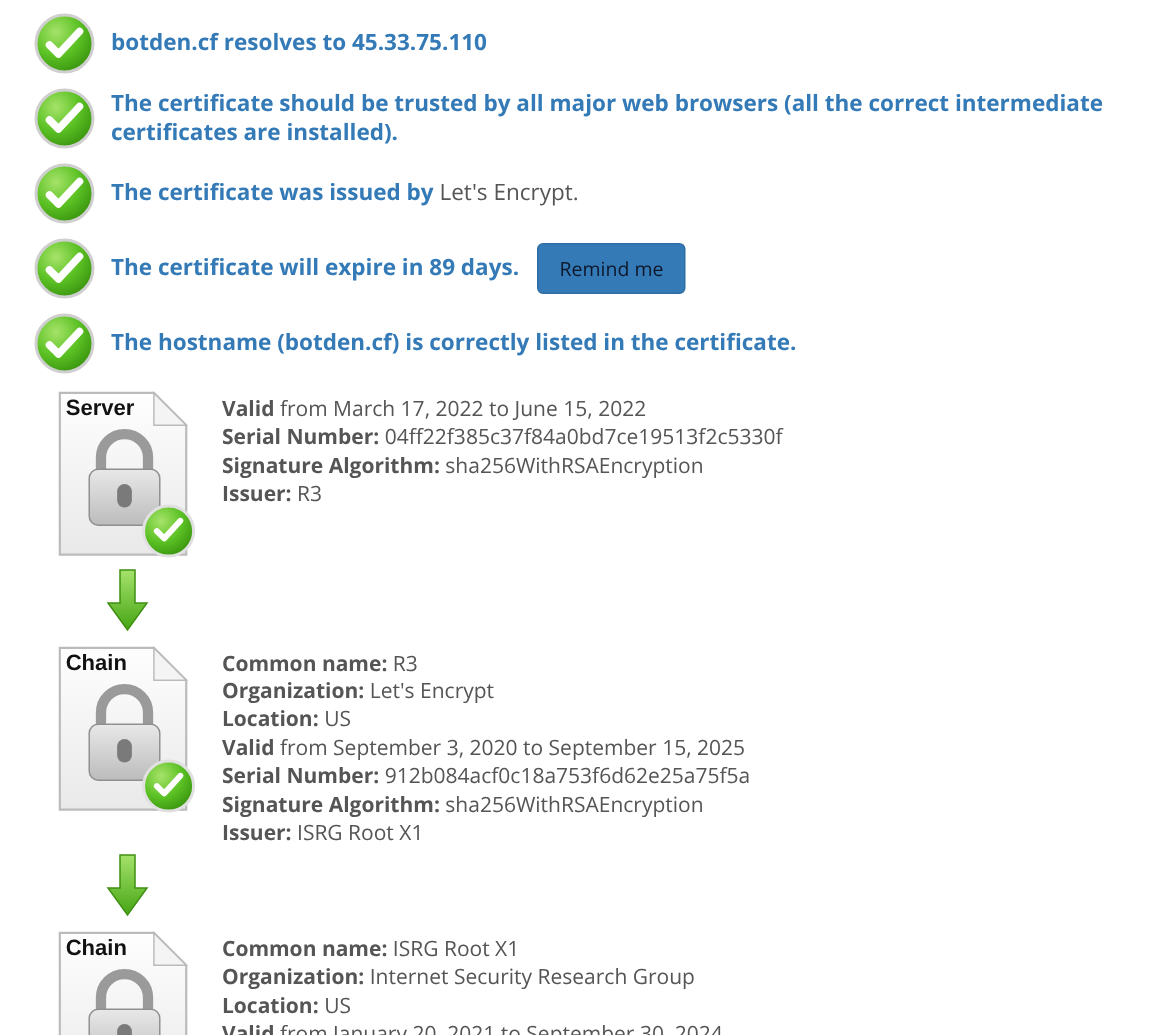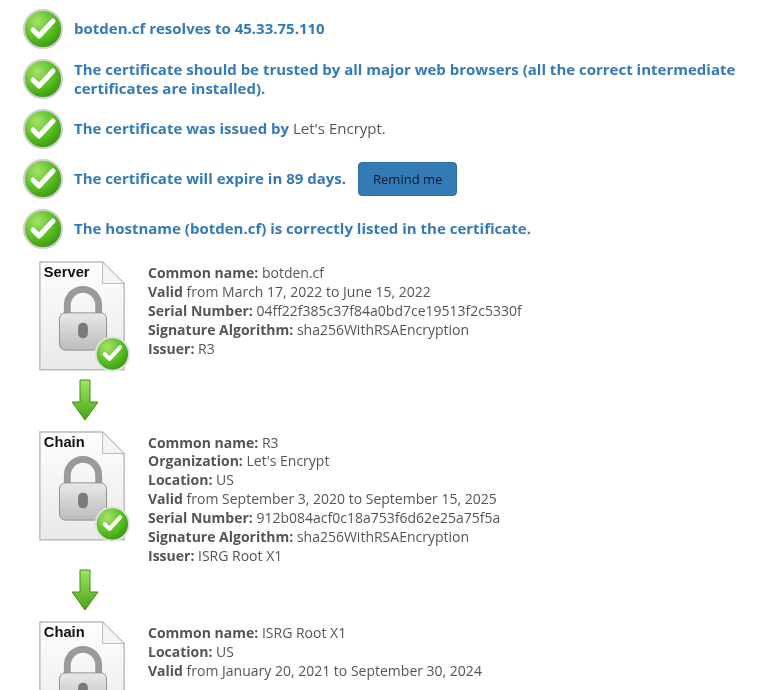--- a/index.html
+++ b/index.html
@@ -153,21 +153,20 @@
       <path d="M70 4 v22 h22 z" fill="#f4f4f4" stroke="#bbb"></path>
       <text x="10" y="19" font-family="Arial" font-size="15" font-weight="700" fill="#111">Server</text>
       <path d="M34 56 v-8 a16 16 0 0 1 32 0 v8" fill="none" stroke="#9a9a9a" stroke-width="7"></path>
       <rect x="26" y="56" width="48" height="38" rx="6" fill="url(#lockBody)" stroke="#8f8f8f"></rect>
       <rect x="45" y="66" width="10" height="16" rx="5" fill="#7a7a7a"></rect>
       <circle cx="80" cy="98" r="17" fill="url(#greenRad)" stroke="#e0e0e0" stroke-width="2"></circle>
       <path d="M72 98 l5 5 l11 -12" fill="none" stroke="#fff" stroke-width="4" stroke-linecap="round" stroke-linejoin="round"></path>
     </svg>
   </div>
   <div class="cert-details">
-    <div><span class="label">Common name:</span><span> botden.cf</span></div>
     <div><span class="label">Valid</span><span> from March 17, 2022 to June 15, 2022</span></div>
     <div><span class="label">Serial Number:</span><span> 04ff22f385c37f84a0bd7ce19513f2c5330f</span></div>
     <div><span class="label">Signature Algorithm:</span><span> sha256WithRSAEncryption</span></div>
     <div><span class="label">Issuer:</span><span> R3</span></div>
   </div>
 </div>
 
 <div class="arrow-row">
   <svg viewBox="0 0 30 44">
       <path d="M10 2 h10 v22 h8 l-13 18 l-13 -18 h8 z" fill="url(#arrowGrad)" stroke="#3f9012"></path>
@@ -212,17 +211,18 @@
       <text x="10" y="19" font-family="Arial" font-size="15" font-weight="700" fill="#111">Chain</text>
       <path d="M34 56 v-8 a16 16 0 0 1 32 0 v8" fill="none" stroke="#9a9a9a" stroke-width="7"></path>
       <rect x="26" y="56" width="48" height="38" rx="6" fill="url(#lockBody)" stroke="#8f8f8f"></rect>
       <rect x="45" y="66" width="10" height="16" rx="5" fill="#7a7a7a"></rect>
       <circle cx="80" cy="98" r="17" fill="url(#greenRad)" stroke="#e0e0e0" stroke-width="2"></circle>
       <path d="M72 98 l5 5 l11 -12" fill="none" stroke="#fff" stroke-width="4" stroke-linecap="round" stroke-linejoin="round"></path>
     </svg>
   </div>
   <div class="cert-details">
     <div><span class="label">Common name:</span><span> ISRG Root X1</span></div>
+    <div><span class="label">Organization:</span><span> Internet Security Research Group</span></div>
     <div><span class="label">Location:</span><span> US</span></div>
     <div><span class="label">Valid</span><span> from January 20, 2021 to September 30, 2024</span></div>
 
   </div>
 </div>
 
 </body></html>

